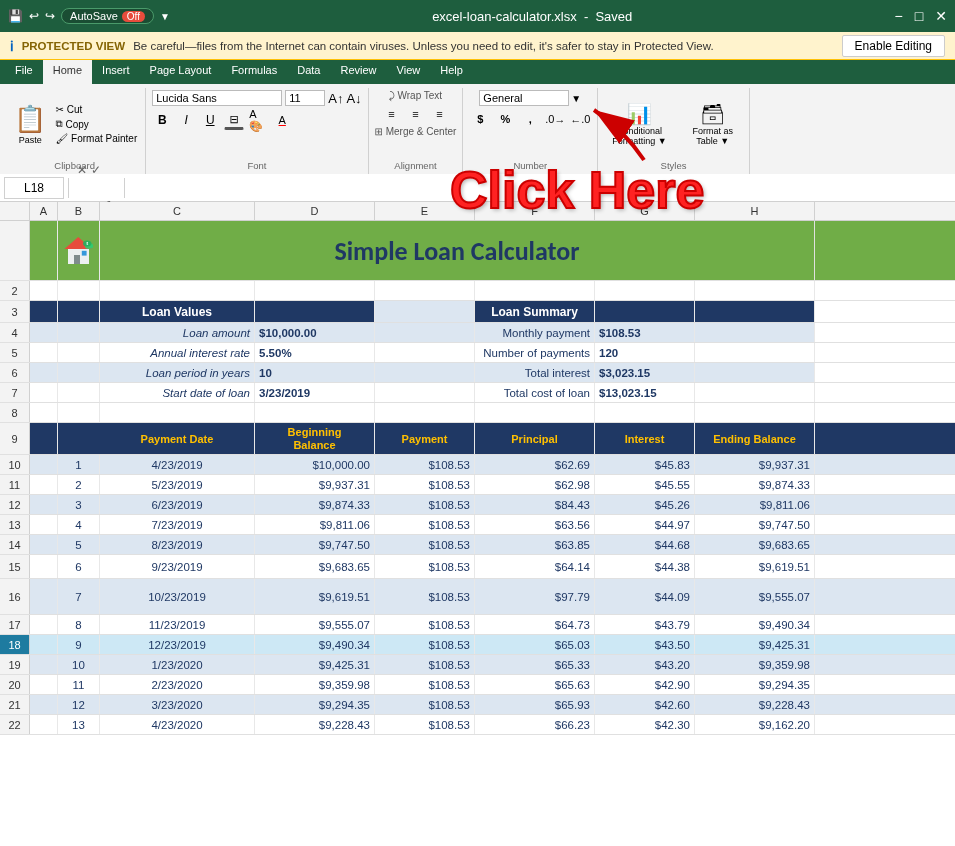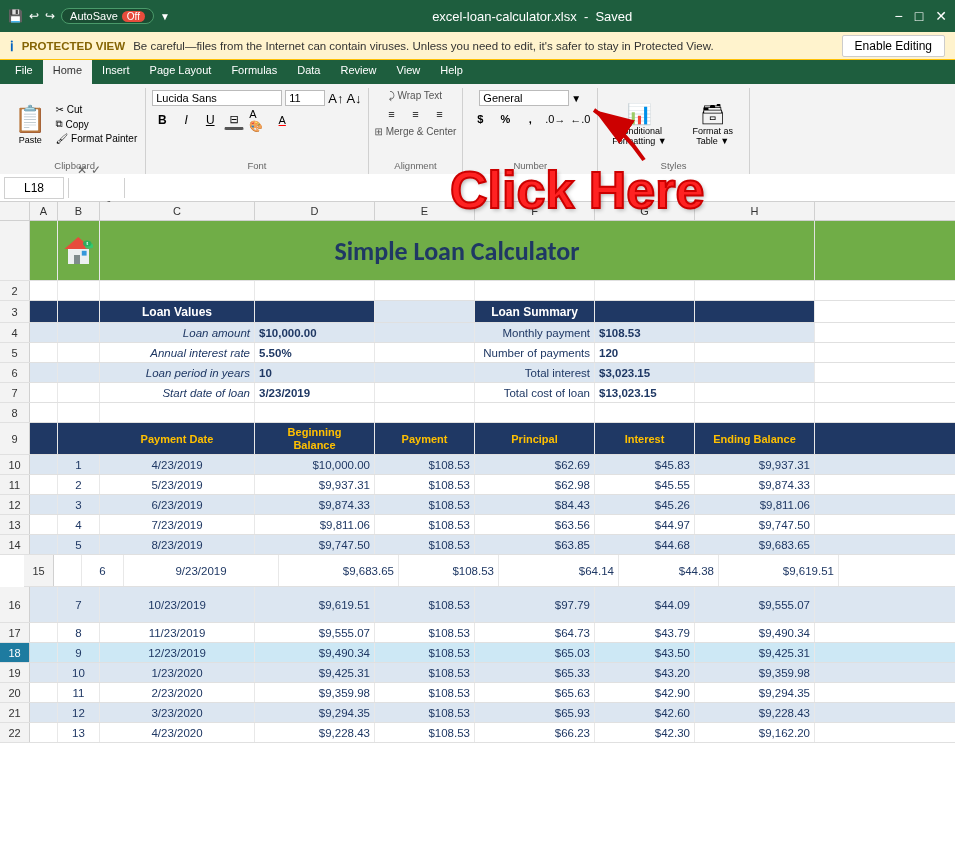--- a/index.html
+++ b/index.html
@@ -586,21 +586,21 @@
       <div class="ss-cell col-a" style="background:#dce6f1;"></div>
       <div class="ss-cell col-b" style="background:#dce6f1; color:#1f3864; justify-content:center;">5</div>
       <div class="ss-cell col-c" style="background:#dce6f1; color:#1f3864; justify-content:center;">8/23/2019</div>
       <div class="ss-cell col-d" style="background:#dce6f1; color:#1f3864; justify-content:flex-end;">$9,747.50</div>
       <div class="ss-cell col-e" style="background:#dce6f1; color:#1f3864; justify-content:flex-end;">$108.53</div>
       <div class="ss-cell col-f" style="background:#dce6f1; color:#1f3864; justify-content:flex-end;">$63.85</div>
       <div class="ss-cell col-g" style="background:#dce6f1; color:#1f3864; justify-content:flex-end;">$44.68</div>
       <div class="ss-cell col-h" style="background:#dce6f1; color:#1f3864; justify-content:flex-end;">$9,683.65</div>
     </div>
 
-    <div class="ss-row" style="height:32px;margin-left:24px;">
+    <div class="ss-row" style="height:24px;">
       <div class="row-num">15</div>
       <div class="ss-cell col-a"></div>
       <div class="ss-cell col-b" style="color:#1f3864; justify-content:center;">6</div>
       <div class="ss-cell col-c" style="color:#1f3864; justify-content:center;">9/23/2019</div>
       <div class="ss-cell col-d" style="color:#1f3864; justify-content:flex-end;">$9,683.65</div>
       <div class="ss-cell col-e" style="color:#1f3864; justify-content:flex-end;">$108.53</div>
       <div class="ss-cell col-f" style="color:#1f3864; justify-content:flex-end;">$64.14</div>
       <div class="ss-cell col-g" style="color:#1f3864; justify-content:flex-end;">$44.38</div>
       <div class="ss-cell col-h" style="color:#1f3864; justify-content:flex-end;">$9,619.51</div>
     </div>

